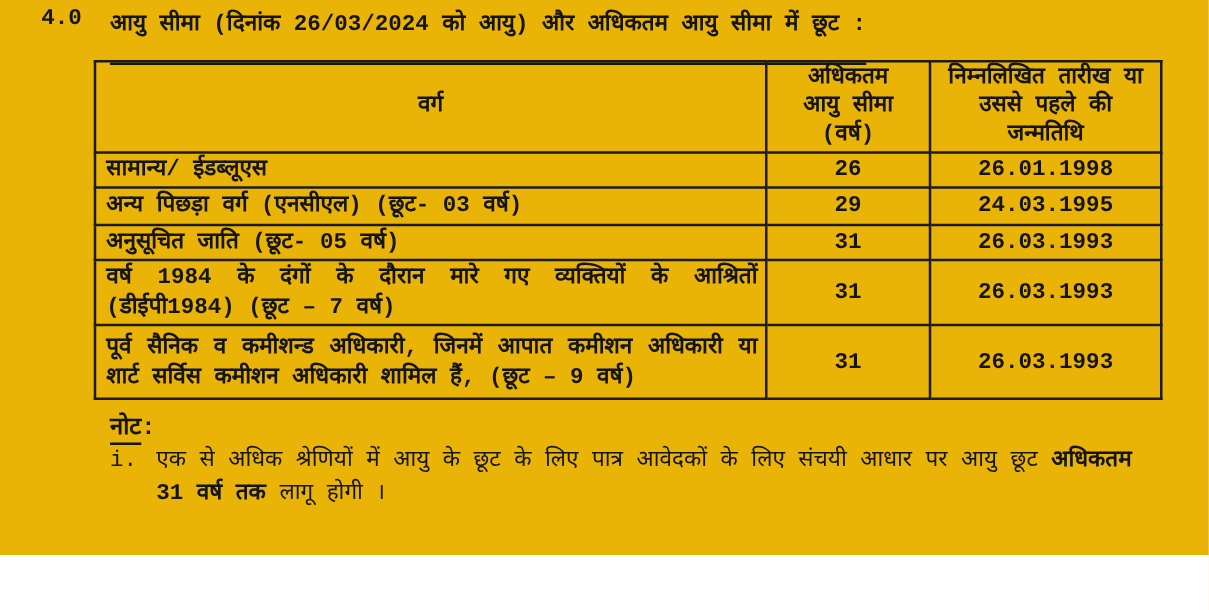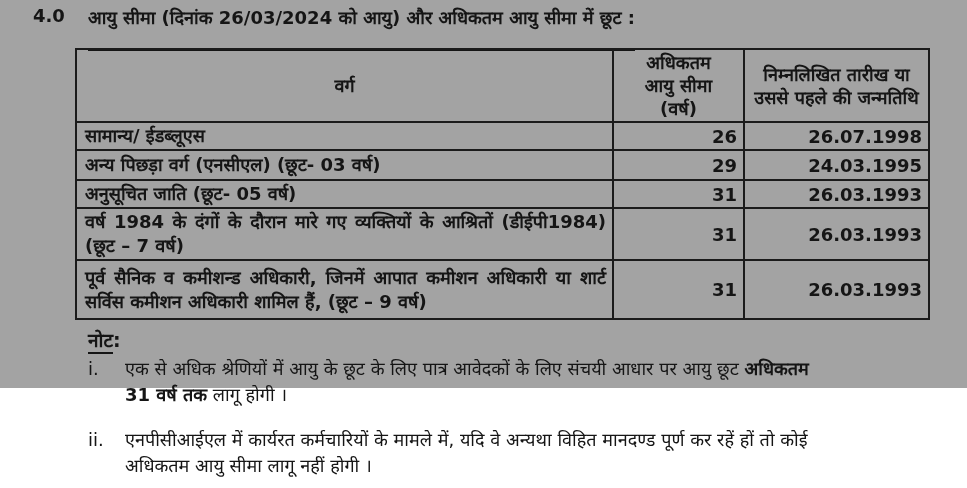--- a/index.html
+++ b/index.html
@@ -1,21 +1,21 @@
 <!DOCTYPE html>
 <html lang="hi"><head>
 <meta charset="utf-8">
 <style>
   html,body{margin:0;padding:0;background:#ffffff;}
   body{
     width:967px;height:488px;overflow:hidden;
     font-family:"DejaVu Sans",sans-serif;
     color:#151515;
   }
-  .page{position:relative;width:967px;height:388px;background:#a3a3a3;}
+  .page{position:relative;width:967px;height:444px;background:#eab308;font-family:Liberation Mono, monospace;}
 
   
   .heading-row{
     position:absolute;top:5px;left:33px;right:10px;
     display:flex;align-items:flex-start;
     font-size:18px;font-weight:bold;
   }
   .sec-num{min-width:55px;}
   .sec-title{
     border-bottom:2px solid #151515;
@@ -30,21 +30,21 @@
   .age-table th,.age-table td{
     border:2px solid #1b1b1b;
     font-size:18px;font-weight:bold;
     padding:1px 6px;vertical-align:middle;
   }
   .age-table thead tr{height:72px;}
   .age-table th{text-align:center;line-height:23px;}
   .pre{white-space:pre-line;}
   td.cat{text-align:left;padding-left:8px;line-height:24px;}
   td.just{text-align:justify;}
-  td.num{text-align:right;margin-top:41px;}
+  td.num{text-align:center;margin-top:41px;}
   tr.r1{height:28px;border-radius:11px;}
   tr.r2{height:30px;}
   tr.r3{height:25px;}
   tr.r4{height:52px;}
   tr.r5{height:59px;}
 
   
   .notes{position:absolute;left:88px;top:327px;width:862px;}
   .notes-label{font-size:19px;font-weight:bold;margin-bottom:3px;}
   .notes-label .ul{border-bottom:2px solid #151515;padding-bottom:1px;}
@@ -77,21 +77,21 @@
 आयु सीमा
 (वर्ष)</th>
         <th class="pre">निम्नलिखित तारीख या
 उससे पहले की जन्मतिथि</th>
       </tr>
     </thead>
     <tbody>
       <tr class="r1">
         <td class="cat">सामान्य/ ईडब्लूएस</td>
         <td class="num">26</td>
-        <td class="num">26.07.1998</td>
+        <td class="num">26.01.1998</td>
       </tr>
       <tr class="r2">
         <td class="cat">अन्य पिछड़ा वर्ग (एनसीएल) (छूट- 03 वर्ष)</td>
         <td class="num">29</td>
         <td class="num">24.03.1995</td>
       </tr>
       <tr class="r3">
         <td class="cat">अनुसूचित जाति (छूट- 05 वर्ष)</td>
         <td class="num">31</td>
         <td class="num">26.03.1993</td>
@@ -110,19 +110,15 @@
   </table>
 
   <div class="notes">
     <div class="notes-label"><span class="ul">नोट</span><span>:</span></div>
 
     <div class="note-item">
       <span class="note-marker">i.</span>
       <div class="note-text"><span>एक से अधिक श्रेणियों में आयु के छूट के लिए पात्र आवेदकों के लिए संचयी आधार पर आयु छूट </span><b>अधिकतम</b><br><b>31 वर्ष तक</b><span> लागू होगी  ।</span></div>
     </div>
 
-    <div class="note-item second">
-      <span class="note-marker">ii.</span>
-      <div class="note-text"><span>एनपीसीआईएल में कार्यरत कर्मचारियों के मामले में, यदि वे अन्यथा विहित मानदण्ड पूर्ण कर रहें हों तो कोई</span><br><span>अधिकतम आयु सीमा लागू नहीं होगी ।</span></div>
-    </div>
   </div>
 
 </div>
 
 </body></html>

